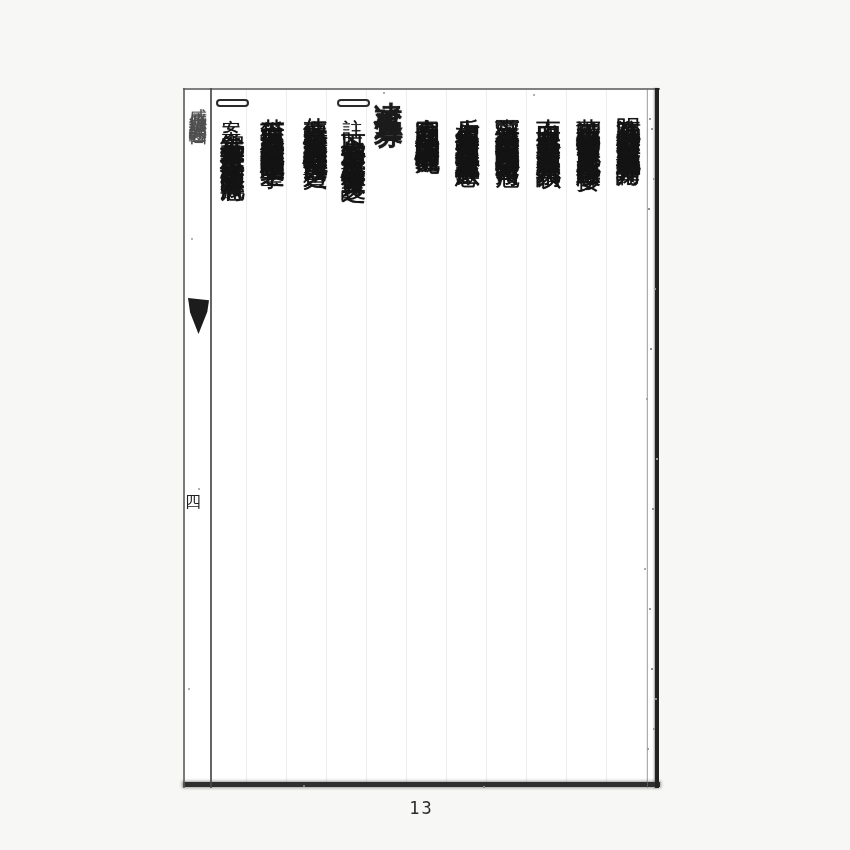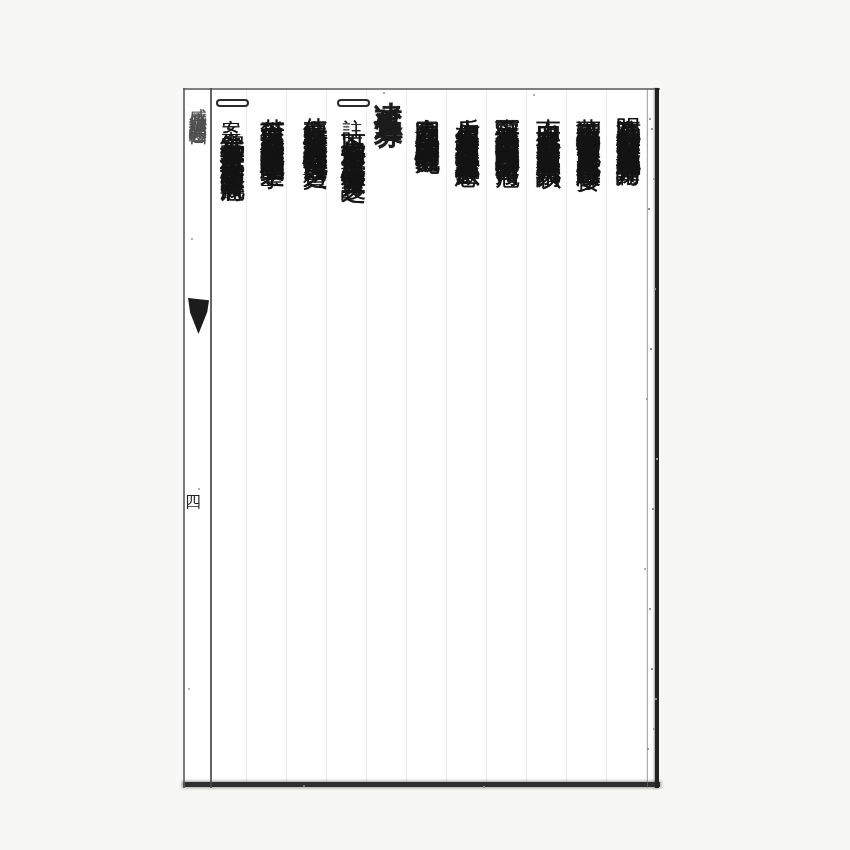--- a/index.html
+++ b/index.html
@@ -149,13 +149,14 @@
     <div class="vcol heading-col">凌孤逼寡</div>
 
     <div class="vcol col-8"><span class="marker-box">註</span><span>以下六句指居官而言孤兒寡婦最為可憐宜多方保護之</span></div>
     <div class="vcol col-9">使豪惡之徒不得佔其田産役其財物方無愧父母斯民之責</div>
     <div class="vcol col-10">若反從而凌辱之逼勒之令其控訴無門烏能逃昭昭之鑒乎</div>
     <div class="vcol col-11"><span class="marker-box">案</span><span>錦衣千戶仲某早亡遺妻吳氏子珍哥産業頗豐時流寇將</span></div>
 
     <div class="speckles"></div>
   </div>
 
+  <div class="page-number">13</div>
 </div>
 
 </body></html>

